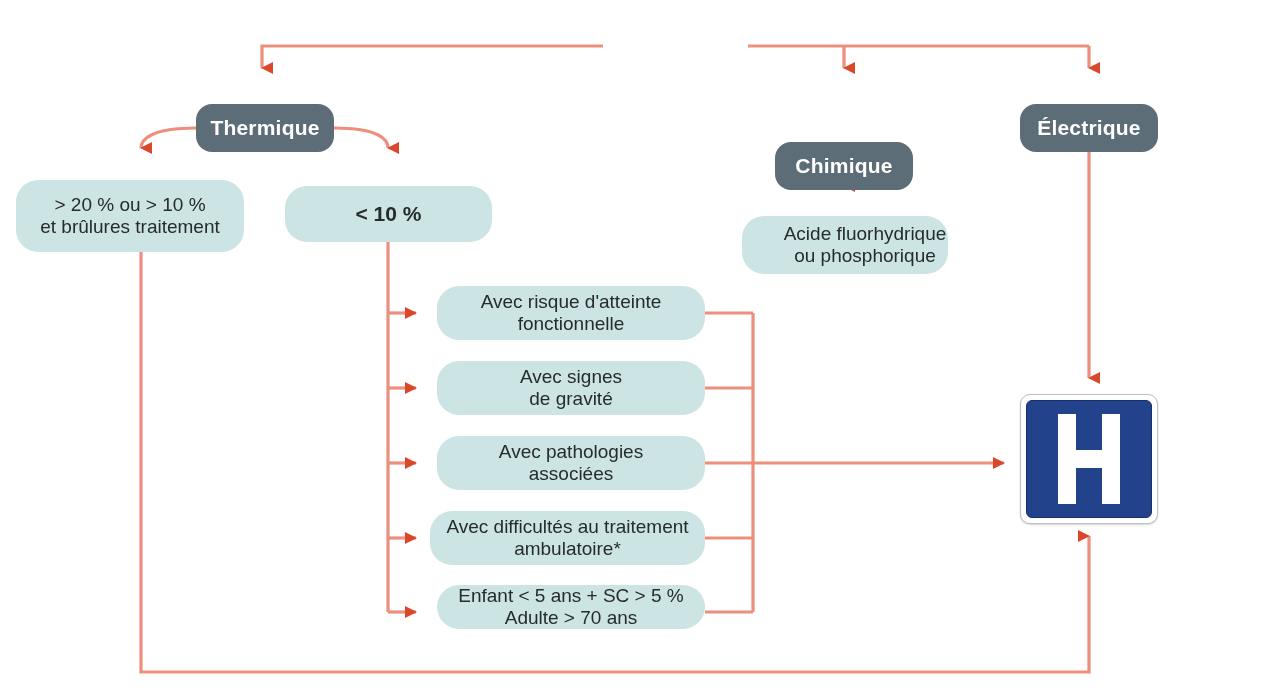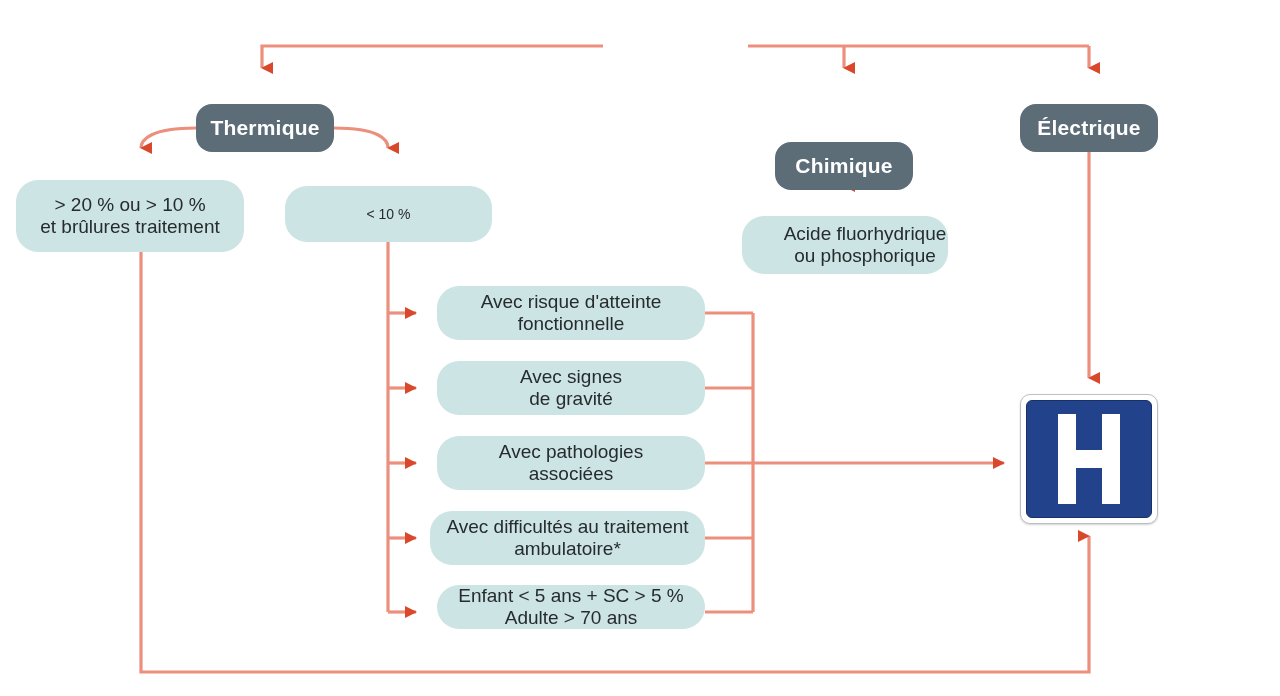--- a/index.html
+++ b/index.html
@@ -44,22 +44,22 @@
   }
 
   .node-light {
     background: #cde4e4;
     color: #262b2e;
     border-radius: 22px;
     font-size: 19px;
   }
 
   .node-light.bold {
-    font-weight: normal;
-    font-size: 14px;
+    font-weight: bold;
+    font-size: 21px;
   }
 
   .node-light .ln {
     display: block;
   }
 
   
   #hospital-sign {
     position: absolute;
     left: 1020px;

